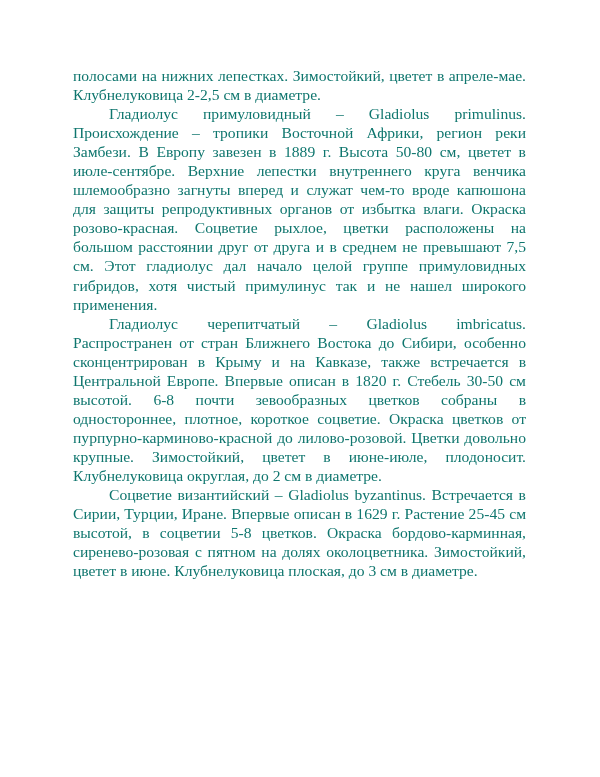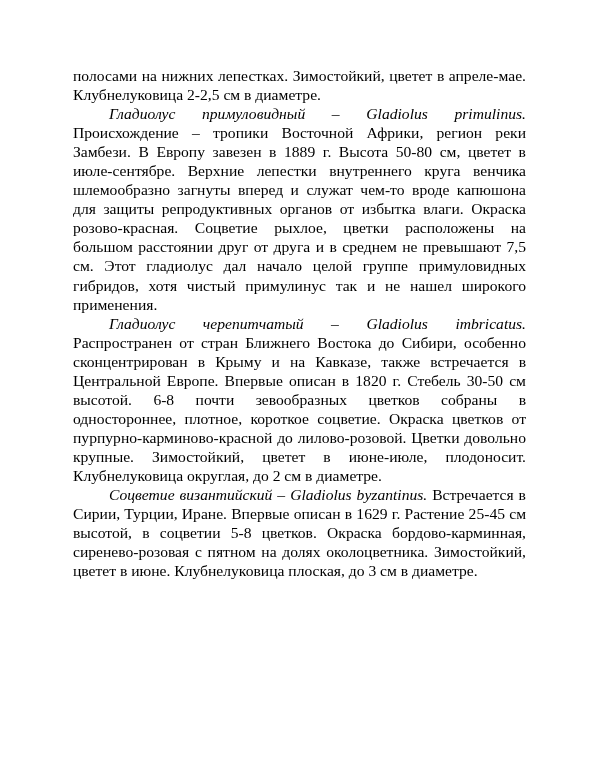--- a/index.html
+++ b/index.html
@@ -14,33 +14,32 @@
       overflow: hidden;
     }
     .page {
       position: absolute;
       left: 73px;
       top: 66px;
       width: 453px;
       font-family: "Liberation Serif", "DejaVu Serif", serif;
       font-size: 15.6px;
       line-height: 19.05px;
-      color: #000000;
+      color: #0f766e;
       text-align: justify;
     }
     .para {
       margin: 0;
       padding: 0;
       text-indent: 0;
     }
     .para.indent {
       text-indent: 36px;
     }
     .term {
-      font-style: italic;
     }
   </style>
 </head>
 <body>
 
 <div class="page">
   <p class="para">
     <span>полосами на нижних лепестках. Зимостойкий, цветет в апреле-мае. Клубнелуковица 2-2,5 см в диаметре.</span>
   </p>
   <p class="para indent">

